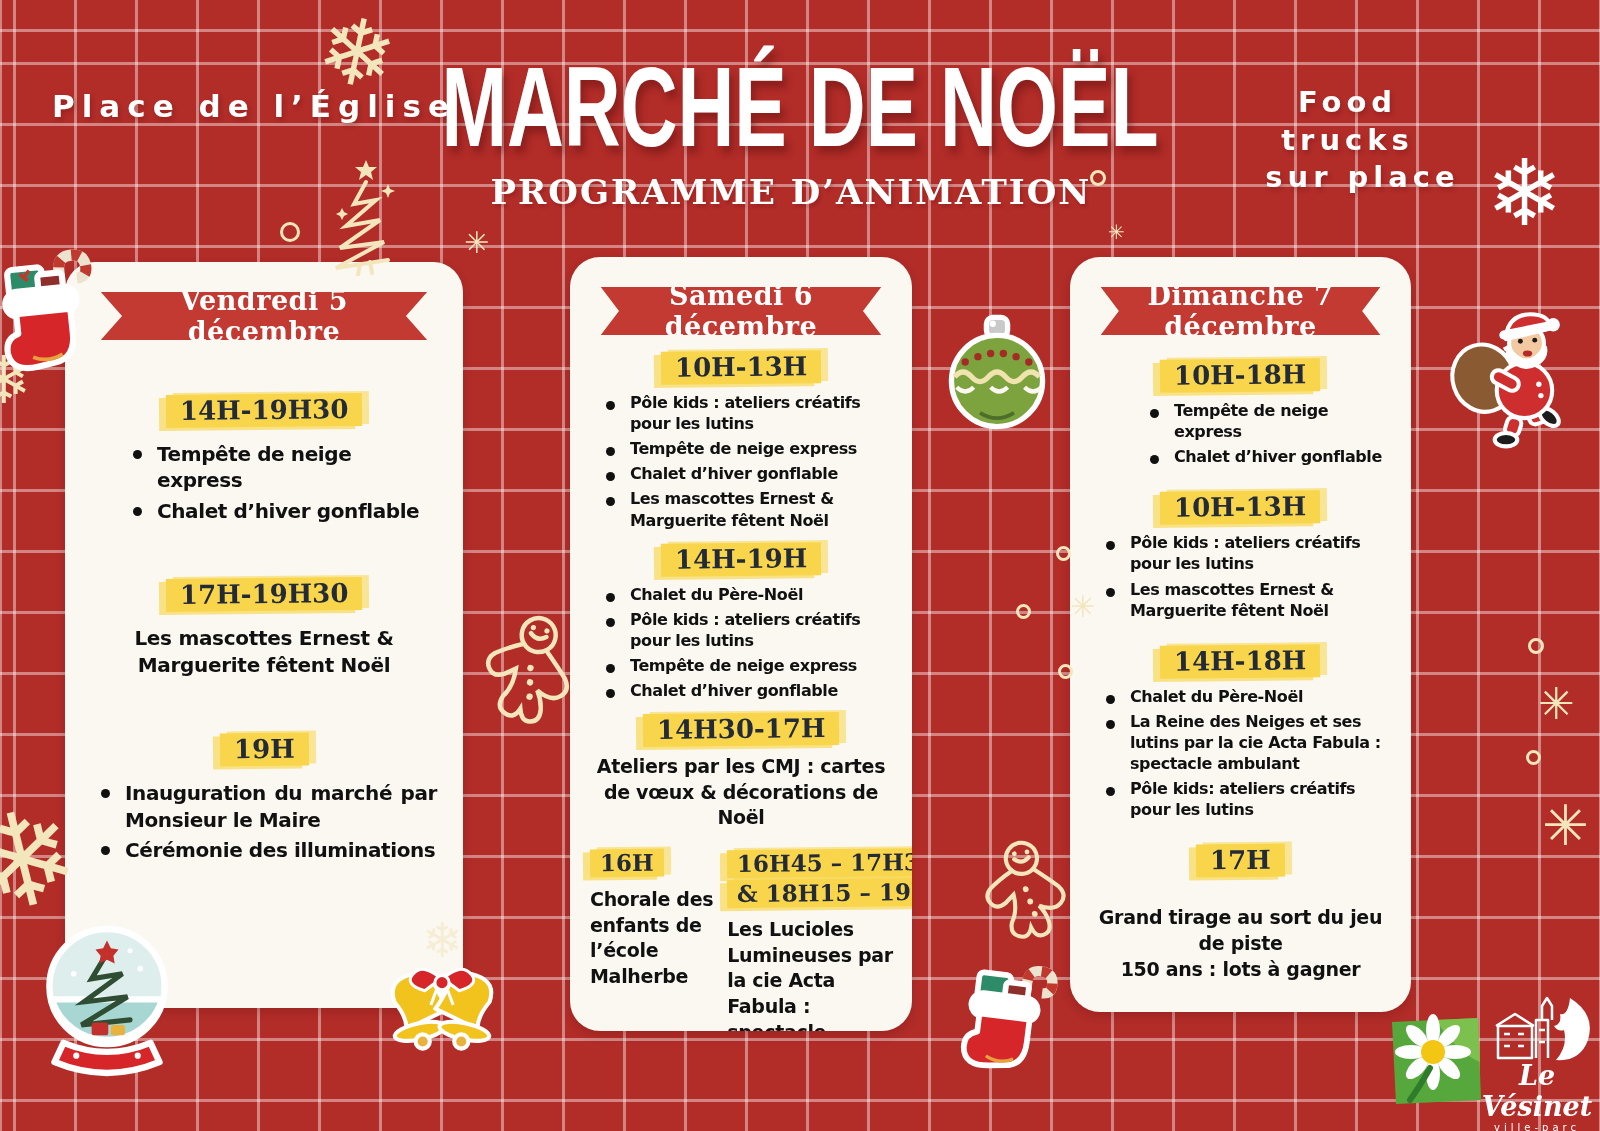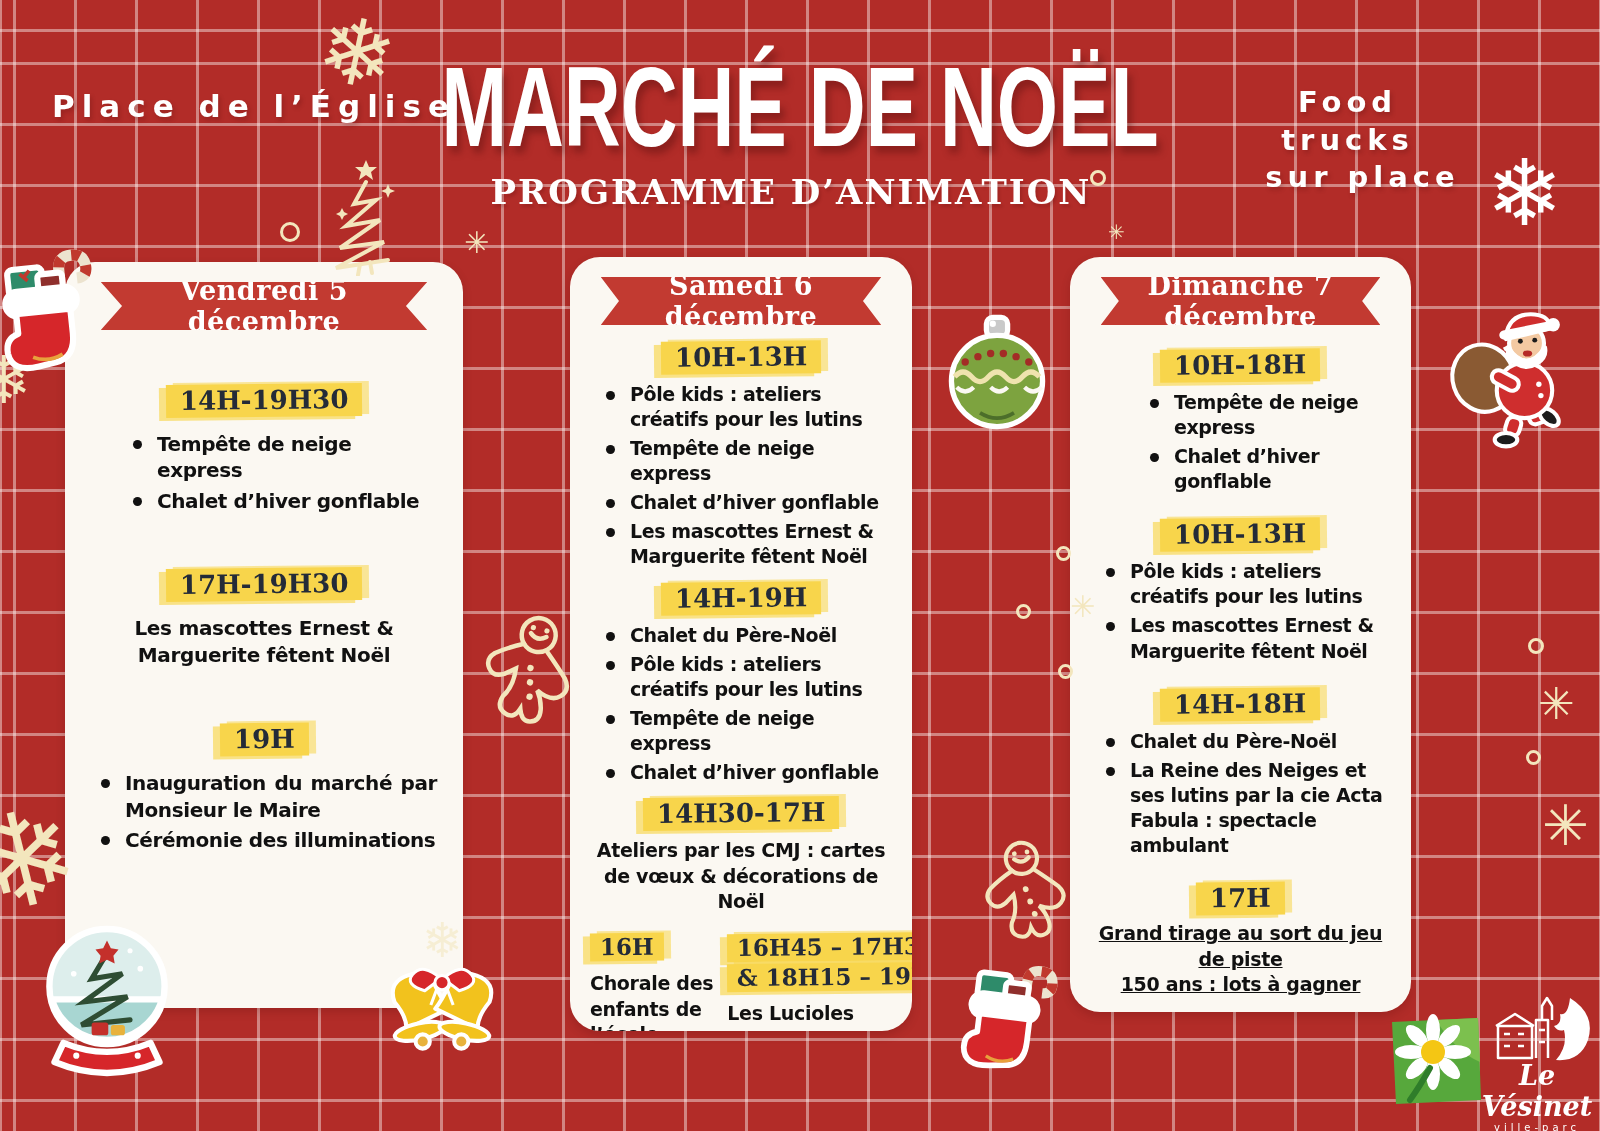--- a/index.html
+++ b/index.html
@@ -39,40 +39,40 @@
   .food span:last-child{padding-left:30px;}
   
   .card{
     position:absolute;background:#fbf8f2;border-radius:30px;overflow:hidden;
     box-shadow:0 4px 10px rgba(60,5,5,.18);text-align:center;
   }
   .card1{left:65px;top:262px;width:398px;height:746px;}
   .card2{left:570px;top:257px;width:342px;height:774px;}
   .card3{left:1070px;top:257px;width:341px;height:755px;}
   .banner{
-    margin:20px auto 0;width:82%;height:48px;background:#c23a31;
+    margin:30px auto 0;width:82%;height:48px;background:#c23a31;
     clip-path:polygon(0% 0%,100% 0%,93.5% 50%,100% 100%,0% 100%,6.5% 50%);
     display:flex;align-items:center;justify-content:center;
   }
   .banner span{
     font-family:"DejaVu Serif",serif;font-weight:700;font-size:27px;color:#fff;letter-spacing:.5px;
   }
   .hl{
     display:inline-block;background:#f8d54b;color:#242b38;
     font-family:"DejaVu Serif",serif;font-weight:700;font-size:26px;
     padding:1px 14px 2px;transform:rotate(-.6deg);
     box-shadow:-7px 3px 0 rgba(248,213,75,.65),7px -2px 0 rgba(248,213,75,.55);
   }
   .times{margin:0;}
   .card ul{list-style:none;margin:14px 0 0;padding:0 26px;text-align:left;}
   .card li{
     position:relative;padding-left:34px;margin:4px 0;
     font-weight:700;font-size:20px;letter-spacing:-.4px;line-height:1.32;color:#111;
   }
-  .card2 li,.card3 li{font-size:19px;}
+  .card2 li,.card3 li{font-size:16px;}
   .card li::before{
     content:"";position:absolute;left:10px;top:9px;width:9px;height:9px;border-radius:50%;background:#111;
   }
   .just{text-align:justify;}
   .note{
     margin:14px 24px 0;font-weight:700;font-size:20px;letter-spacing:-.3px;line-height:1.35;color:#111;
   }
   .card2 .note,.card3 .note{font-size:19px;}
   .mt-lg{margin-top:54px;}
   .mt-md{margin-top:24px;}
@@ -171,23 +171,24 @@
     </ul>
     <div class="times mt-md"><span class="hl">10H-13H</span></div>
     <ul style="margin-top:8px;">
       <li>Pôle kids : ateliers créatifs pour les lutins</li>
       <li>Les mascottes Ernest &amp; Marguerite fêtent Noël</li>
     </ul>
     <div class="times mt-md"><span class="hl">14H-18H</span></div>
     <ul style="margin-top:8px;">
       <li>Chalet du Père-Noël</li>
       <li>La Reine des Neiges et ses lutins par la cie Acta Fabula : spectacle ambulant</li>
+      <li>Pôle kids: ateliers créatifs pour les lutins</li>
     </ul>
     <div class="times mt-md"><span class="hl">17H</span></div>
-    <p class="note" style="margin-top:6px;text-decoration:underline;">
+    <p class="note" style="margin-top:28px;">
       <span style="display:block;">Grand tirage au sort du jeu de piste</span>
       <span style="display:block;">150 ans : lots à gagner</span>
     </p>
   </div>
 
   <div class="deco snowchar" style="left:318px;top:8px;font-size:92px;transform:rotate(12deg);">❄</div>
   <div class="deco snowchar" style="left:-24px;top:348px;font-size:66px;">❄</div>
   <div class="deco snowchar" style="left:-32px;top:796px;font-size:130px;transform:rotate(-14deg);">❄</div>
   <div class="deco snowchar" style="left:1486px;top:148px;font-size:92px;color:#ffffff;">❄</div>
   <div class="deco snowchar" style="left:422px;top:916px;font-size:48px;opacity:.55;">❄</div>

